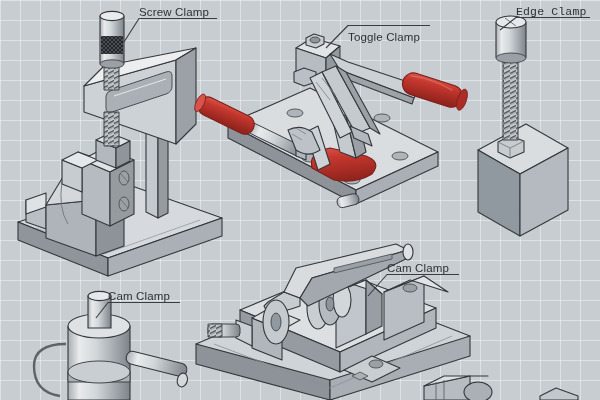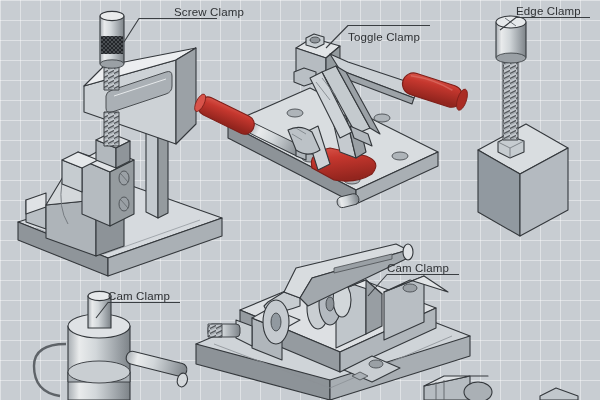--- a/index.html
+++ b/index.html
@@ -302,19 +302,19 @@
         <path d="M217 18.5 L139 18.5 L124 42"></path>
         <path d="M430 25.5 L348 25.5 L326 48"></path>
         <path d="M590 17.5 L516 17.5 L500 30"></path>
         <path d="M180 302.5 L108 302.5 L96 318"></path>
         <path d="M459 274.5 L387 274.5 L368 296"></path>
       </g>
 
     </g>
   </svg>
 
-  <div class="lbl" style="left:139px; top:6px;margin-left:35px;">Screw Clamp</div>
+  <div class="lbl" style="left:139px; top:6px;">Screw Clamp</div>
   <div class="lbl" style="left:348px; top:31px;">Toggle Clamp</div>
-  <div class="lbl" style="left:516px; top:5px;">Edge Clamp</div>
+  <div class="lbl" style="left:516px; top:5px;font-family:Liberation Mono, monospace;">Edge Clamp</div>
   <div class="lbl" style="left:108px; top:290px;">Cam Clamp</div>
   <div class="lbl" style="left:387px; top:262px;">Cam Clamp</div>
 
 </div>
 
 </body></html>

